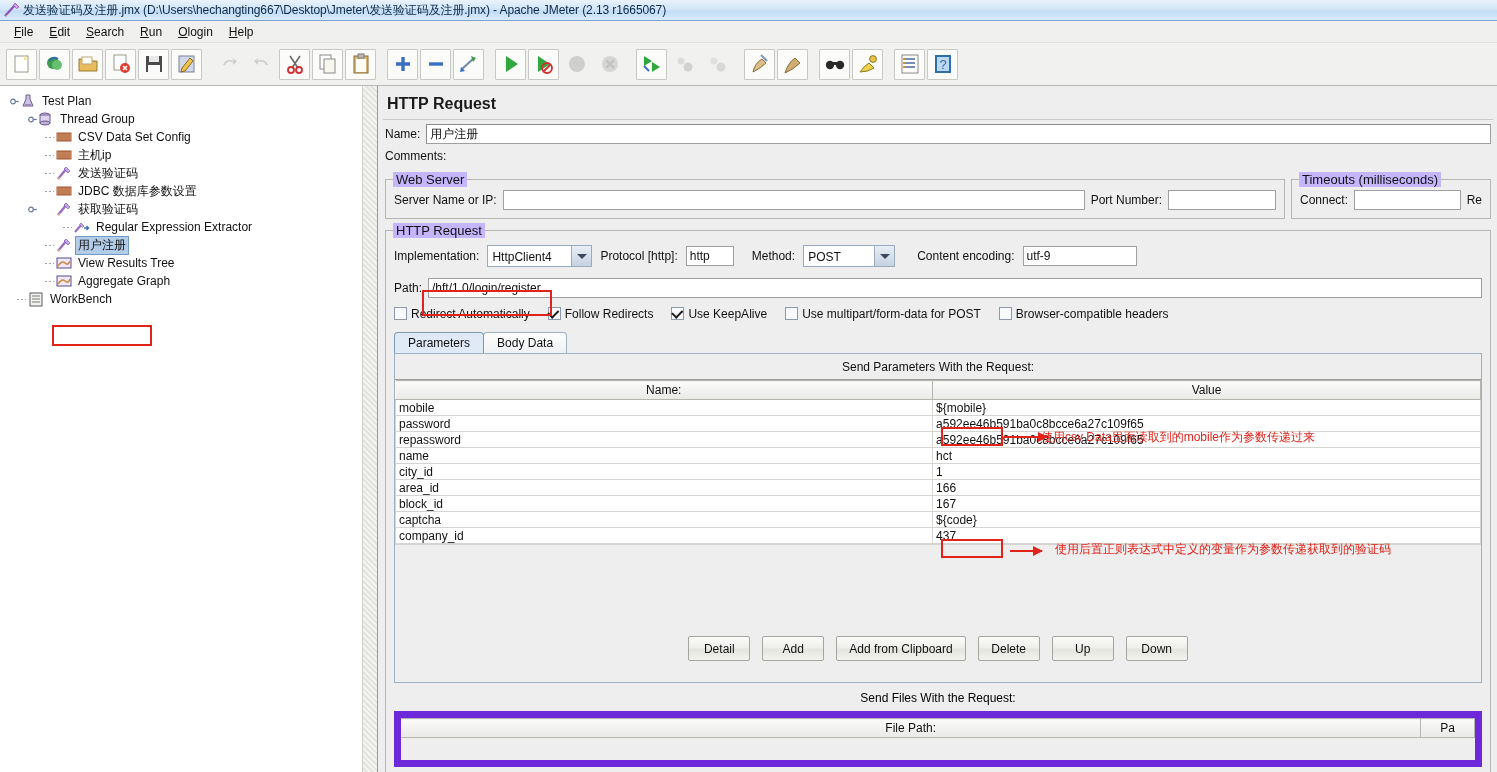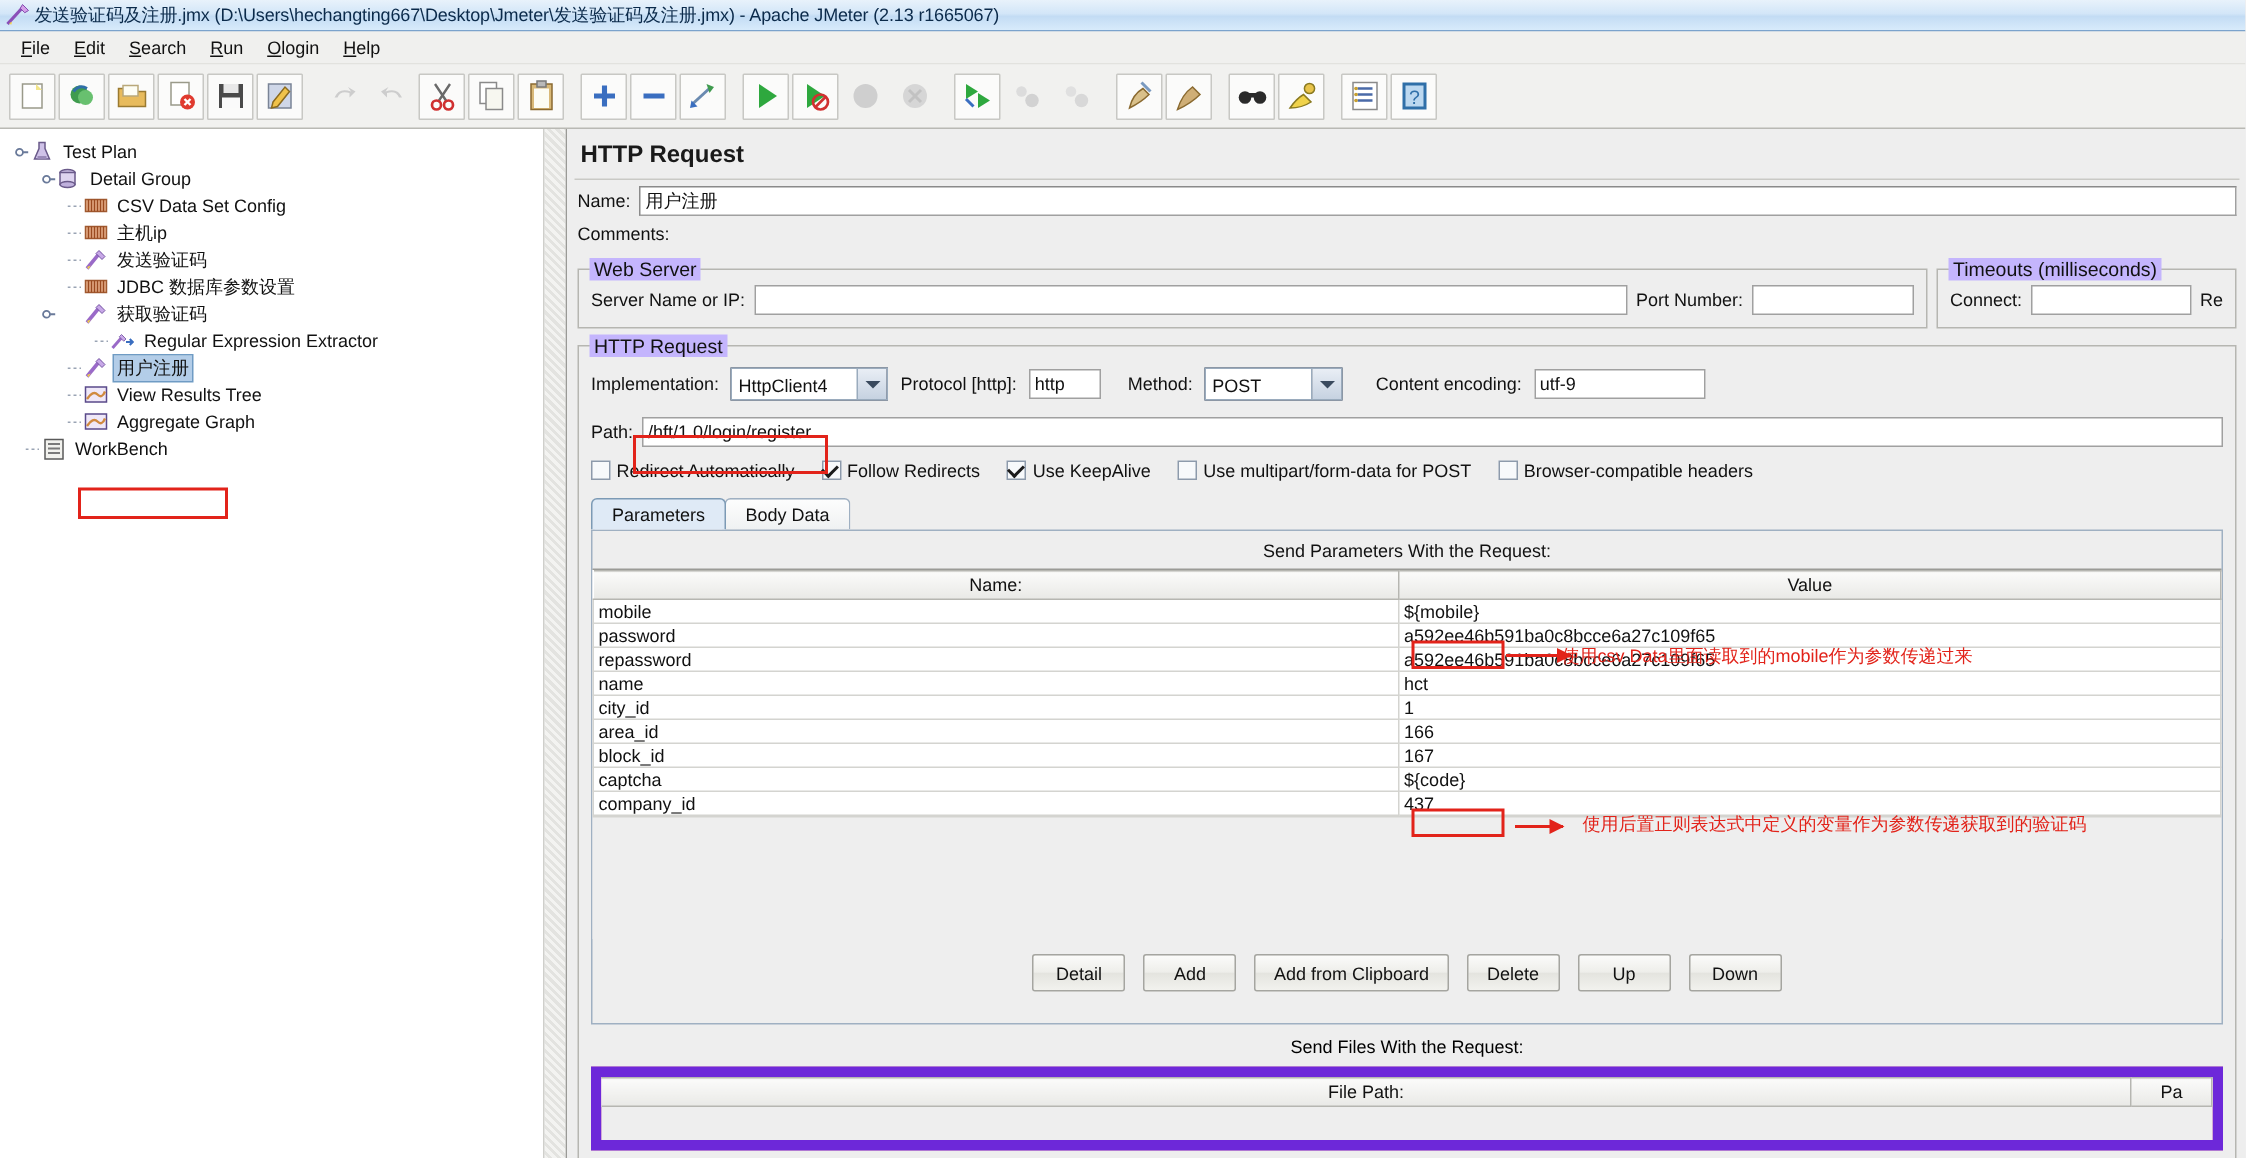--- a/index.html
+++ b/index.html
@@ -109,21 +109,21 @@
   .group {
     position: relative; border: 1px solid #b6b6b1; margin: 9px 6px 0 6px; padding: 10px 8px 8px 8px;
   }
   .group > .gtitle {
     position: absolute; top: -8px; left: 7px; background: #c4b5fd;
     padding: 0 3px; font-size: 13px; color: #111;
   }
   .grow { display: flex; align-items: center; gap: 6px; }
 
   .jcombo {
-    height: 22px; border: 1px solid #9aabbd; background: #0f172a;
+    height: 22px; border: 1px solid #9aabbd; background: #b91c1c;
     display: inline-flex; align-items: stretch; font-size: 12px;
   }
   .jcombo .cval {
     background: #ffffff; border-right: 1px solid #9aabbd; padding: 2px 6px 0 4px;
     display:flex; align-items:center; color:#111;
   }
   .jcombo .carrow {
     width: 19px; display:flex; align-items:center; justify-content:center;
     background: linear-gradient(180deg,#e9eef5,#c6d2e1);
   }
@@ -424,21 +424,21 @@
           <svg width="11" height="11" viewBox="0 0 11 11">
               <circle cx="4" cy="5.5" r="2.3" fill="none" stroke="#6a7a9a" stroke-width="1.2"></circle>
               <path d="M6.4 5.5 h3.4" stroke="#6a7a9a" stroke-width="1.2"></path>
             </svg>
         </span>
         <svg class="nicon" viewBox="0 0 16 16">
             <ellipse cx="7" cy="4" rx="5" ry="2" fill="#cfc2e8" stroke="#6a5a8a"></ellipse>
             <rect x="2" y="4" width="10" height="8" fill="#ded4f0" stroke="#6a5a8a"></rect>
             <ellipse cx="7" cy="12" rx="5" ry="2" fill="#bfb0dc" stroke="#6a5a8a"></ellipse>
           </svg>
-        <span class="nlabel">Detail Group</span>
+        <span class="nlabel">Thread Group</span>
       </div>
 
       <div class="node" style="padding-left:40px">
         <span class="handle">
             <svg width="11" height="11">
               <path d="M0 5.5 h9" stroke="#9aa4b4" stroke-width="1" stroke-dasharray="2 2"></path>
             </svg>
           </span>
         <svg class="nicon" viewBox="0 0 16 16">
             <rect x="1" y="4" width="14" height="8" fill="#e8b08a" stroke="#a05a30"></rect>

